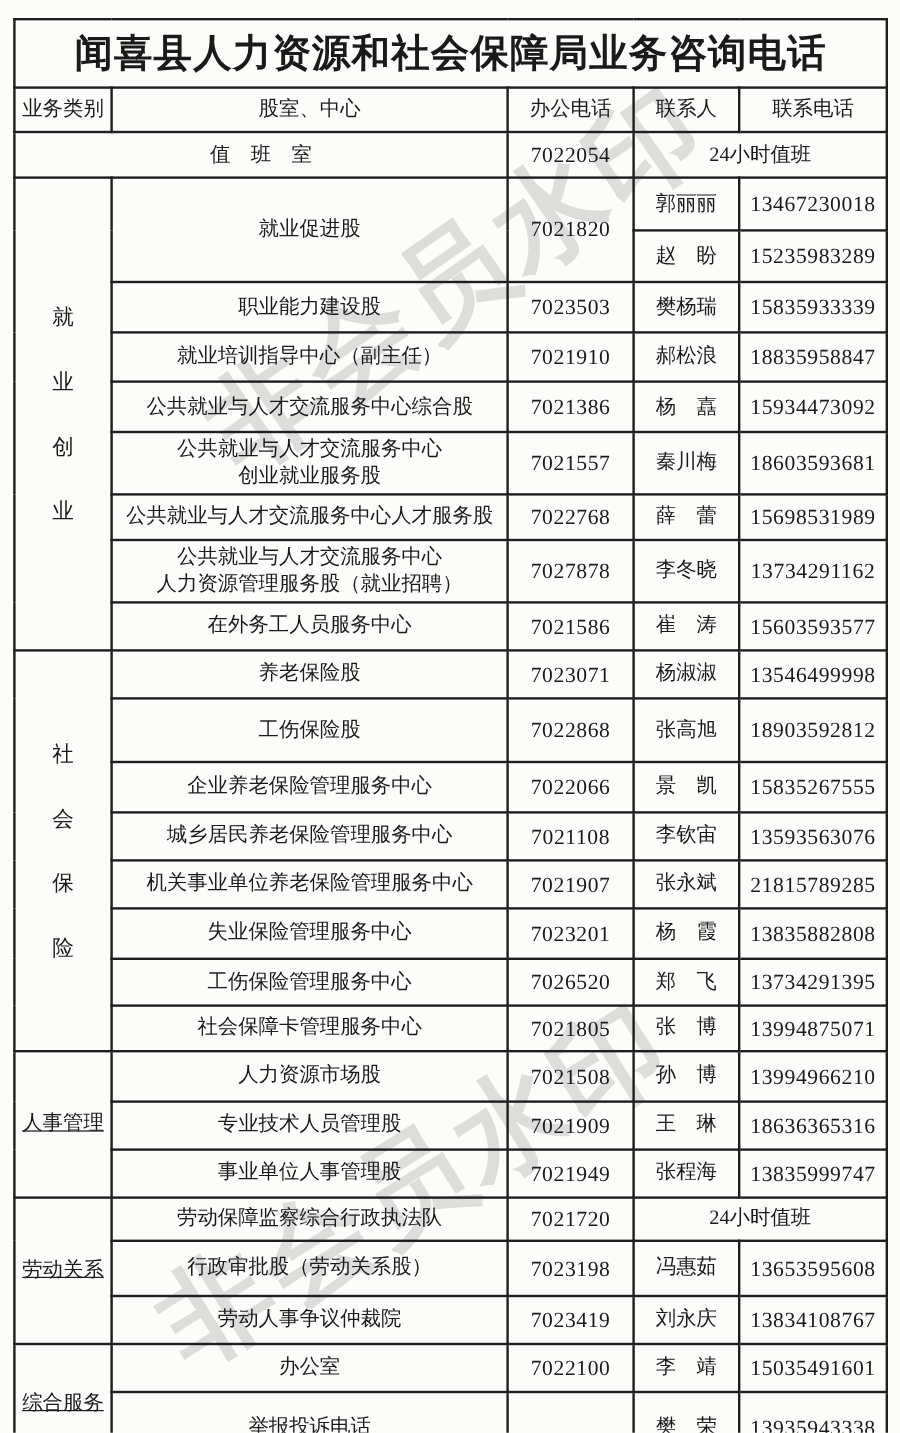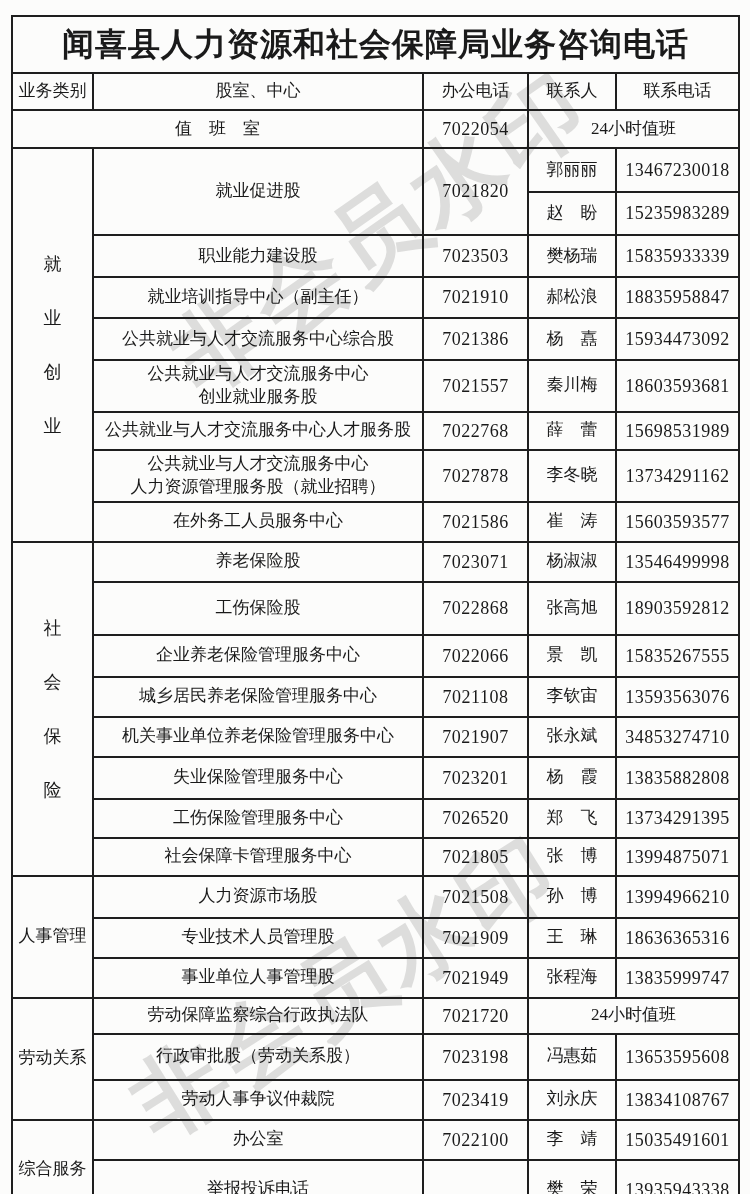--- a/index.html
+++ b/index.html
@@ -21,21 +21,21 @@
   td{
     border:2px solid #1e1e1e;
     text-align:center;vertical-align:middle;
     font-size:17px;line-height:1.35;
     white-space:pre-line;padding:2px 3px;overflow:hidden;
   }
   .title-cell{font-size:32px;font-weight:bold;letter-spacing:1px;}
   .hdr{font-size:17px;}
   .num{font-size:18px;letter-spacing:0.5px;}
   .v-label{font-size:18px;line-height:54px;letter-spacing:0;}
-  .h-label{font-size:17px;}
+  .h-label{font-size:17px;text-decoration:underline;}
 </style>
 </head>
 <body>
 
 <div class="watermark wm-top">非会员水印</div>
 <div class="watermark wm-bottom">非会员水印</div>
 
 <div class="sheet">
 <table>
   <colgroup>
@@ -149,21 +149,21 @@
   <tr style="height:40px">
     <td>城乡居民养老保险管理服务中心</td>
     <td class="num">7021108</td>
     <td>李钦宙</td>
     <td class="num">13593563076</td>
   </tr>
   <tr style="height:40px">
     <td>机关事业单位养老保险管理服务中心</td>
     <td class="num">7021907</td>
     <td>张永斌</td>
-    <td class="num">34853274710</td>
+    <td class="num">21815789285</td>
   </tr>
   <tr style="height:42px">
     <td>失业保险管理服务中心</td>
     <td class="num">7023201</td>
     <td>杨　霞</td>
     <td class="num">13835882808</td>
   </tr>
   <tr style="height:39px">
     <td>工伤保险管理服务中心</td>
     <td class="num">7026520</td>

